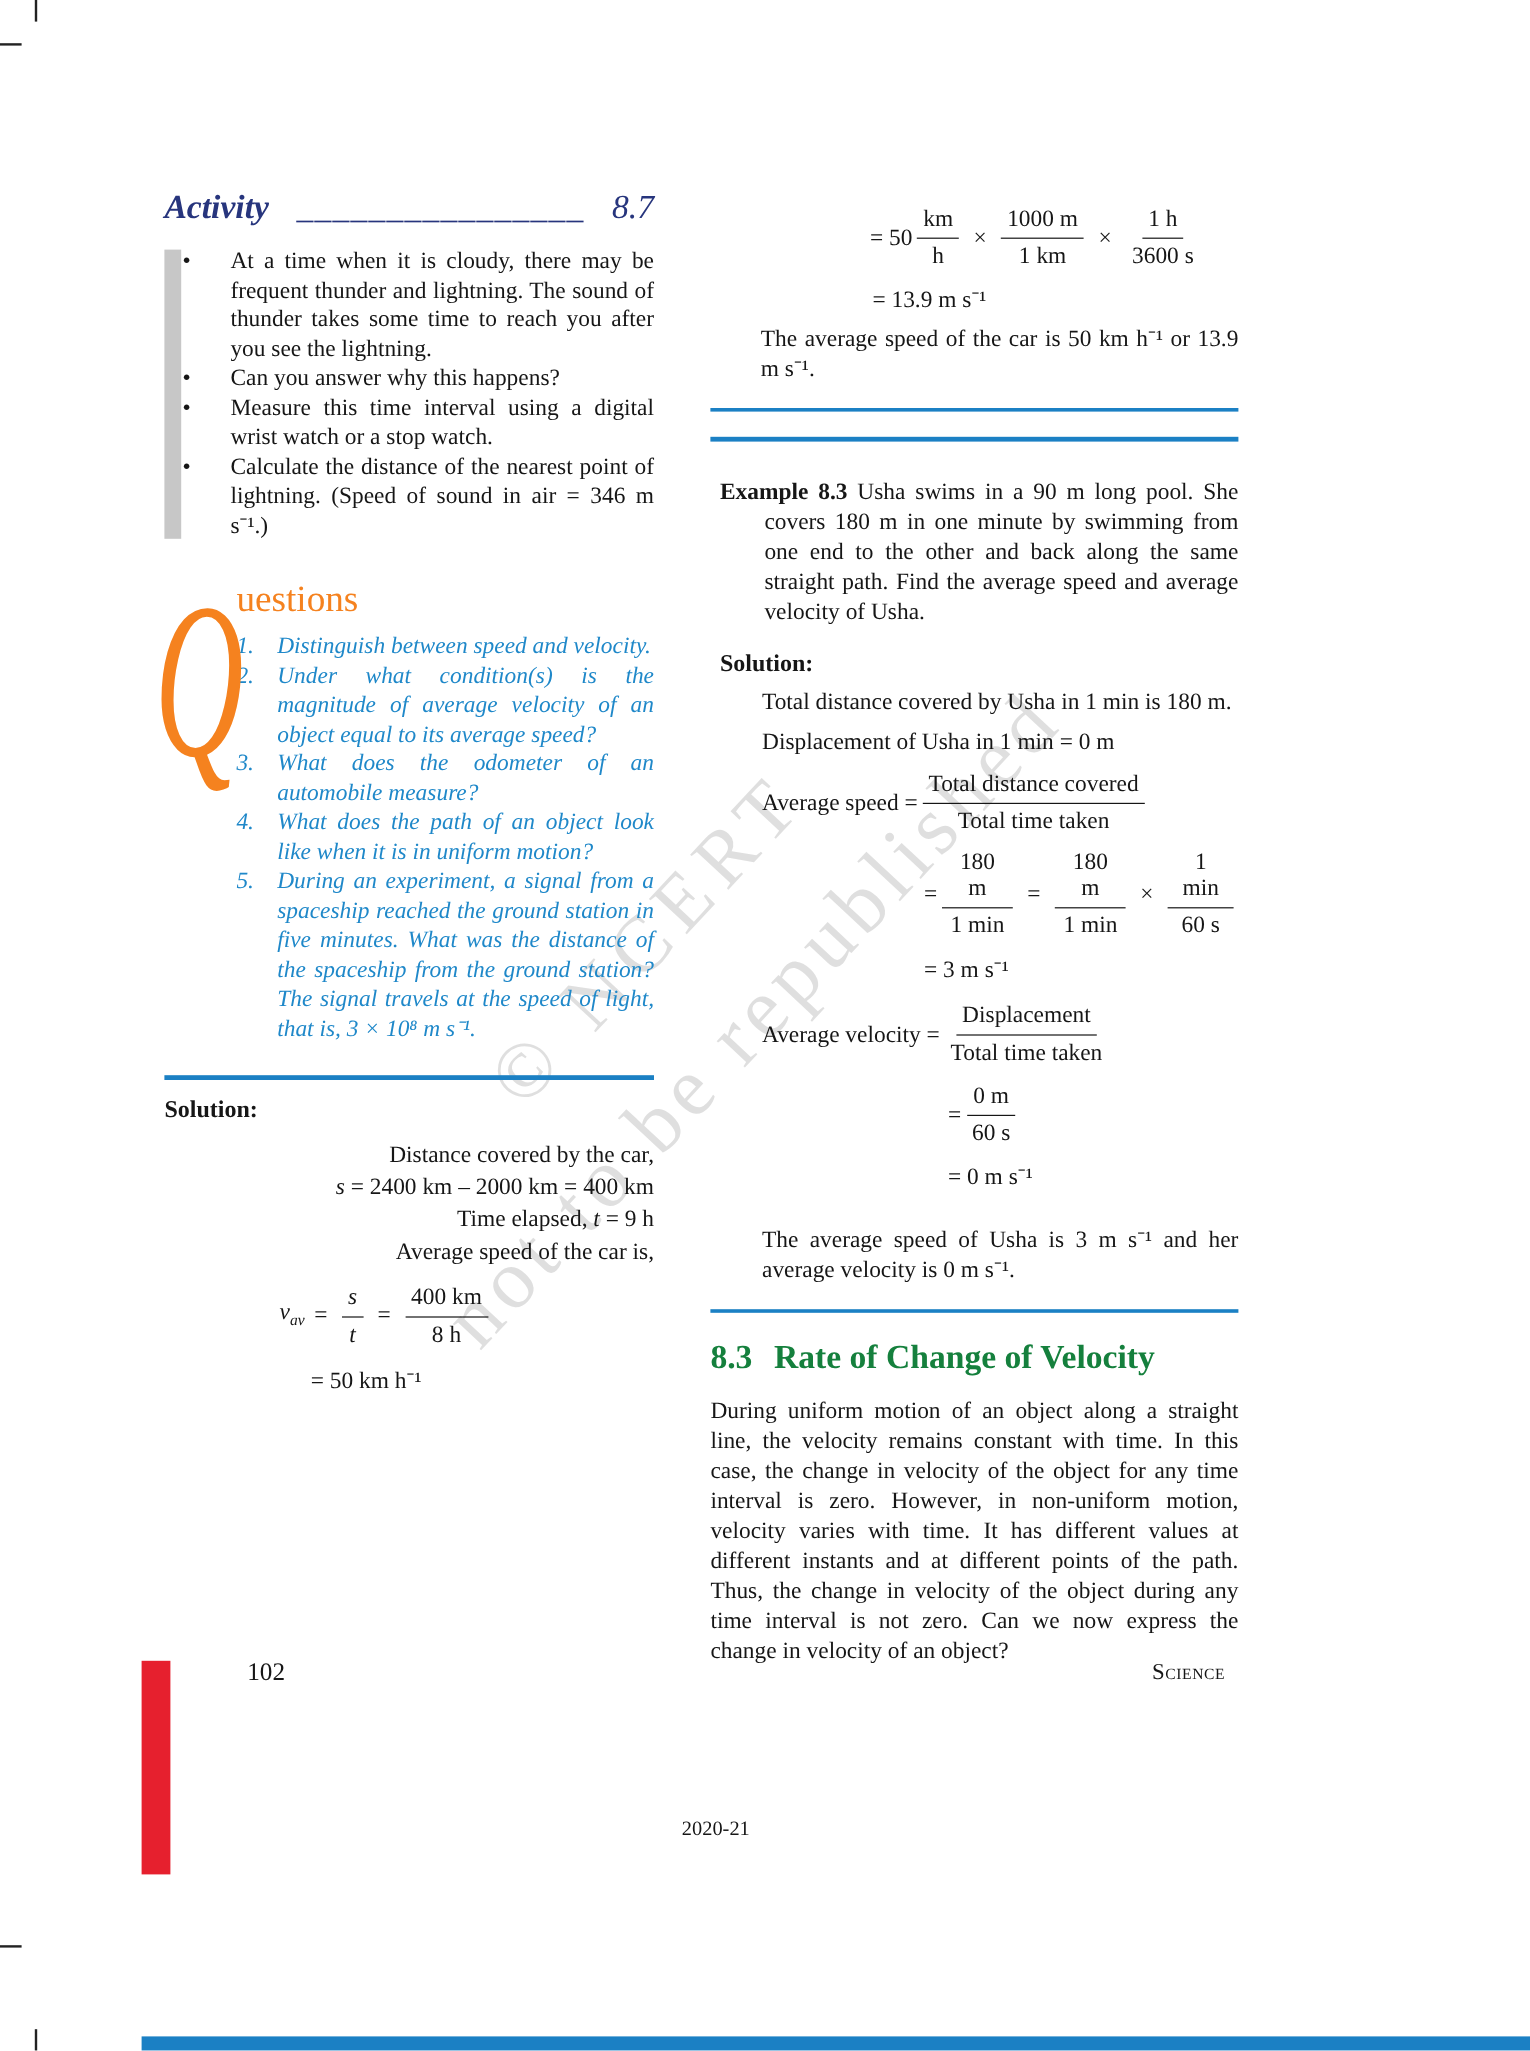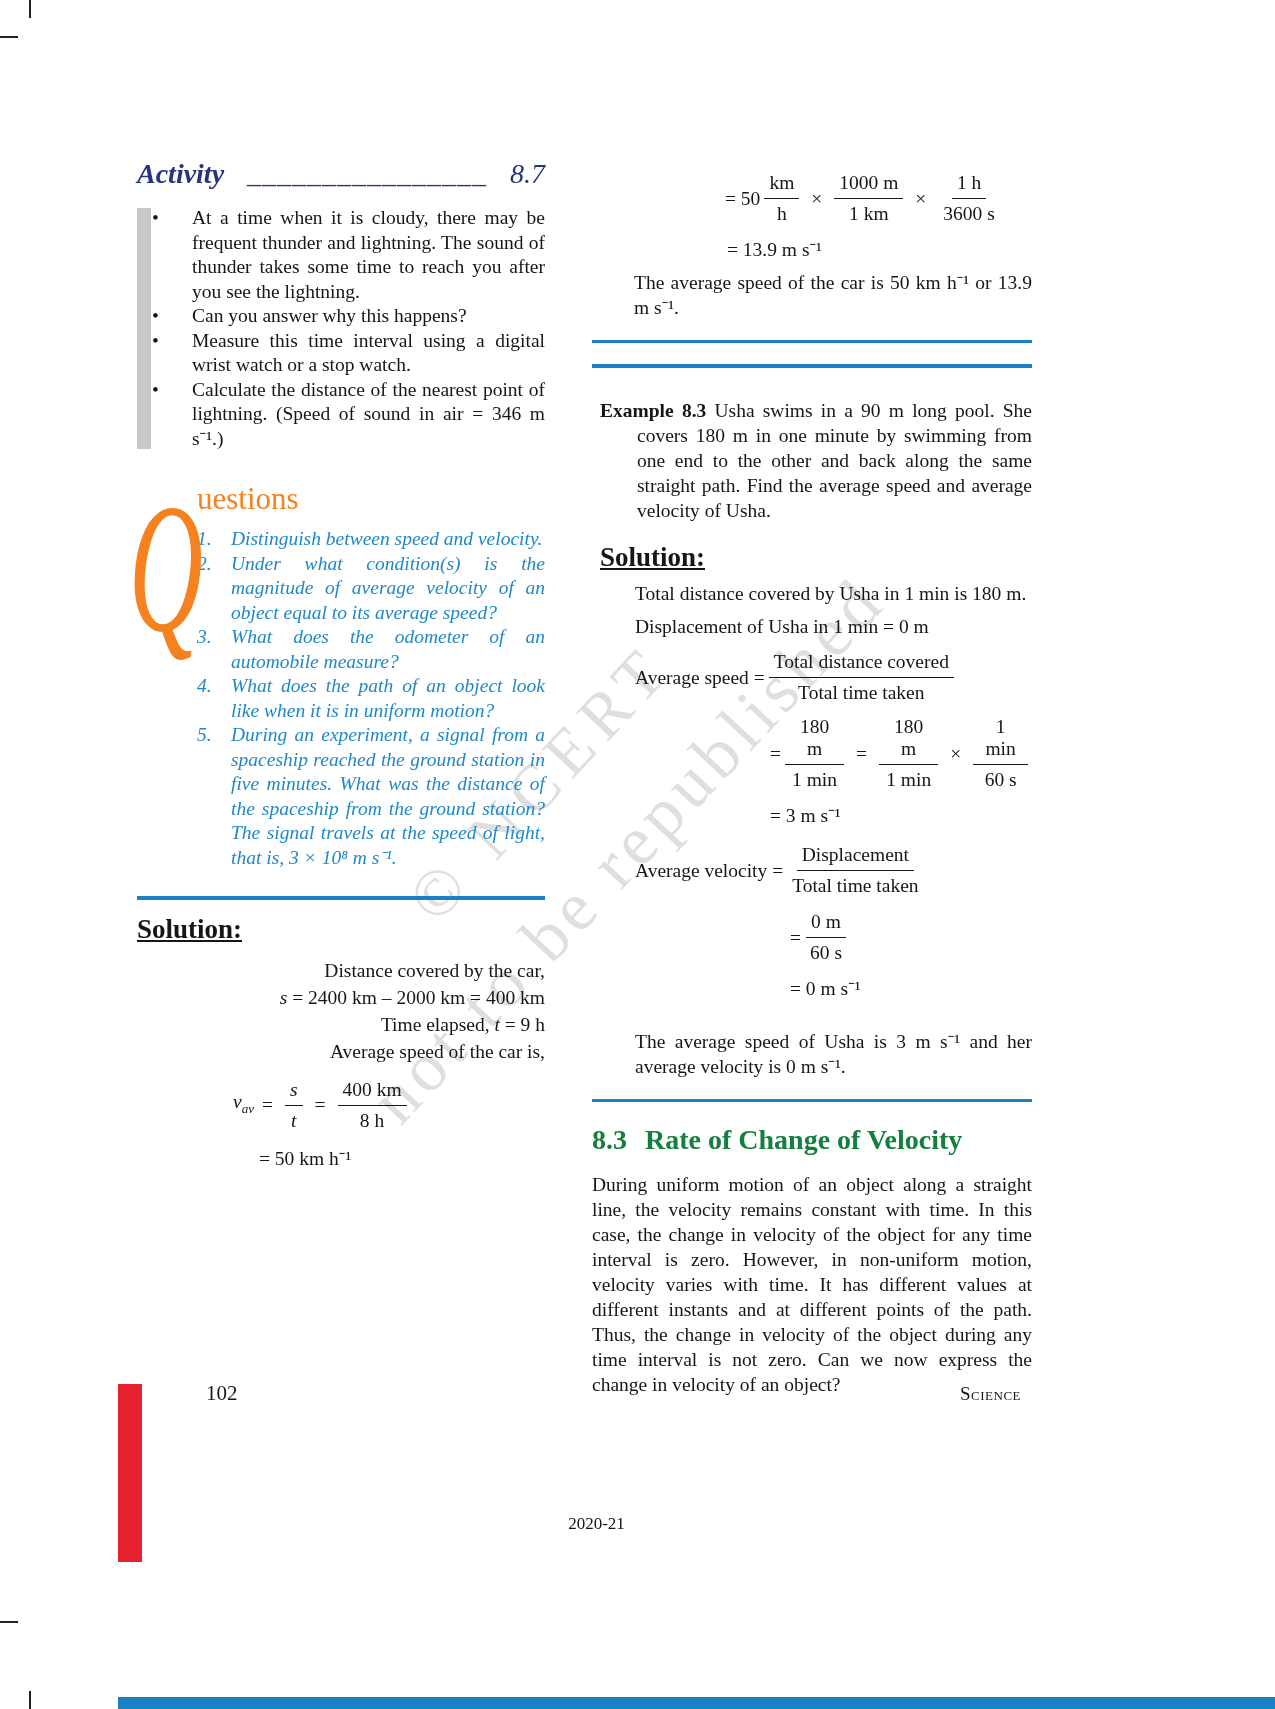--- a/index.html
+++ b/index.html
@@ -51,21 +51,21 @@
   
   .blue-rule{height:3.5px;background:#1b80c4;}
   .rule-l{margin-top:26px;}
   .rule-r1{margin-top:16px;}
   .rule-r2{margin-top:21px;}
   .rule-r3{margin-top:16px;}
 
   
   .example{margin-top:15px;padding-left:32px;text-indent:-32px;}
   .ex-right{margin-left:8px;padding-left:37px;text-indent:-37px;}
-  .solution-label{font-weight:bold;font-size:27px;margin-top:14px;text-decoration:underline;}
+  .solution-label{font-weight:bold;font-size:20px;margin-top:14px;}
   .sol-lines{margin-left:32px;margin-top:12px;font-size:19.5px;line-height:27px;text-align:right;}
   .sol-right{margin-left:43px;margin-top:8px;}
 
   
   .math{display:flex;align-items:center;font-size:19.5px;line-height:22px;}
   .frac{display:inline-flex;flex-direction:column;align-items:center;margin:0 4px;text-align:center;}
   .frac .num{padding:0 5px 4px;border-bottom:1.7px solid #161616;}
   .frac .den{padding:4px 5px 0;}
   .op{margin:0 8px;}
   .vsub{font-size:13px;font-style:italic;}

